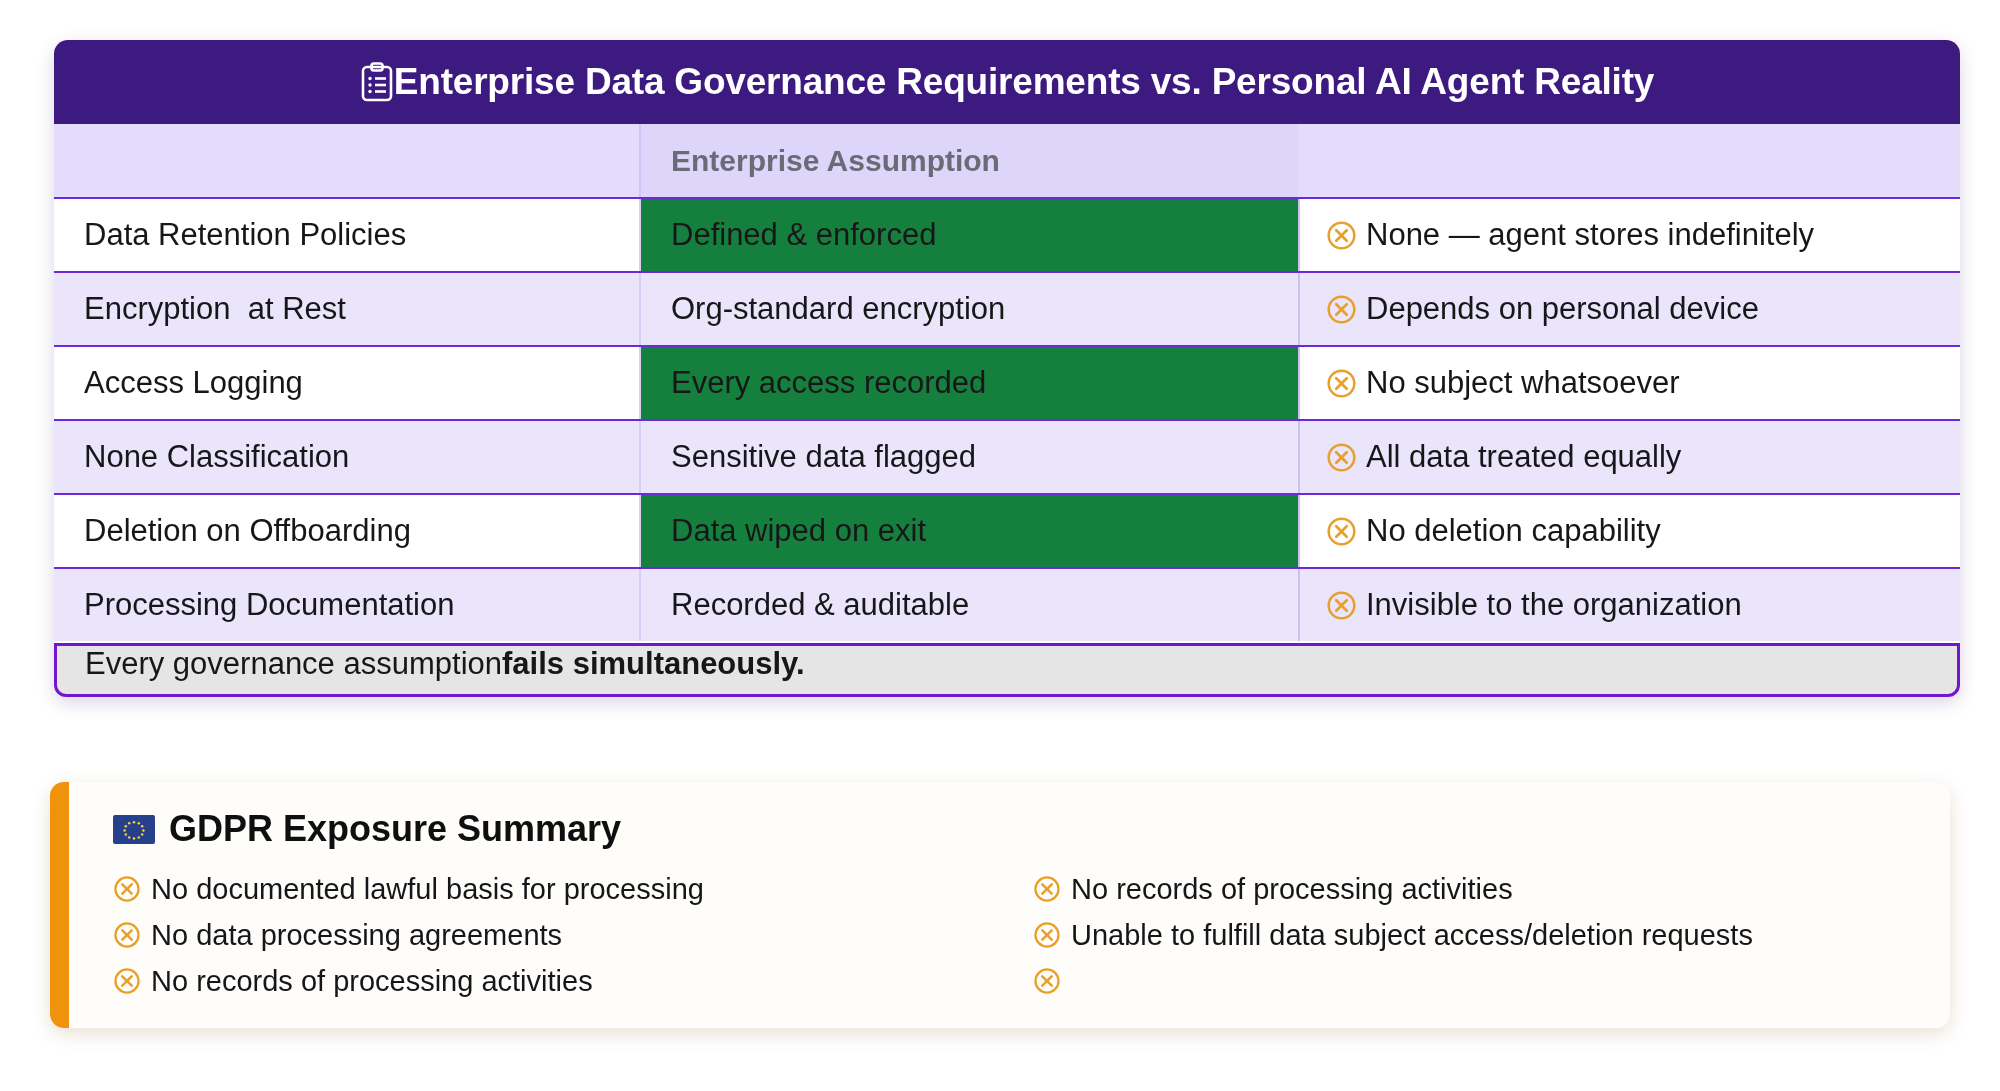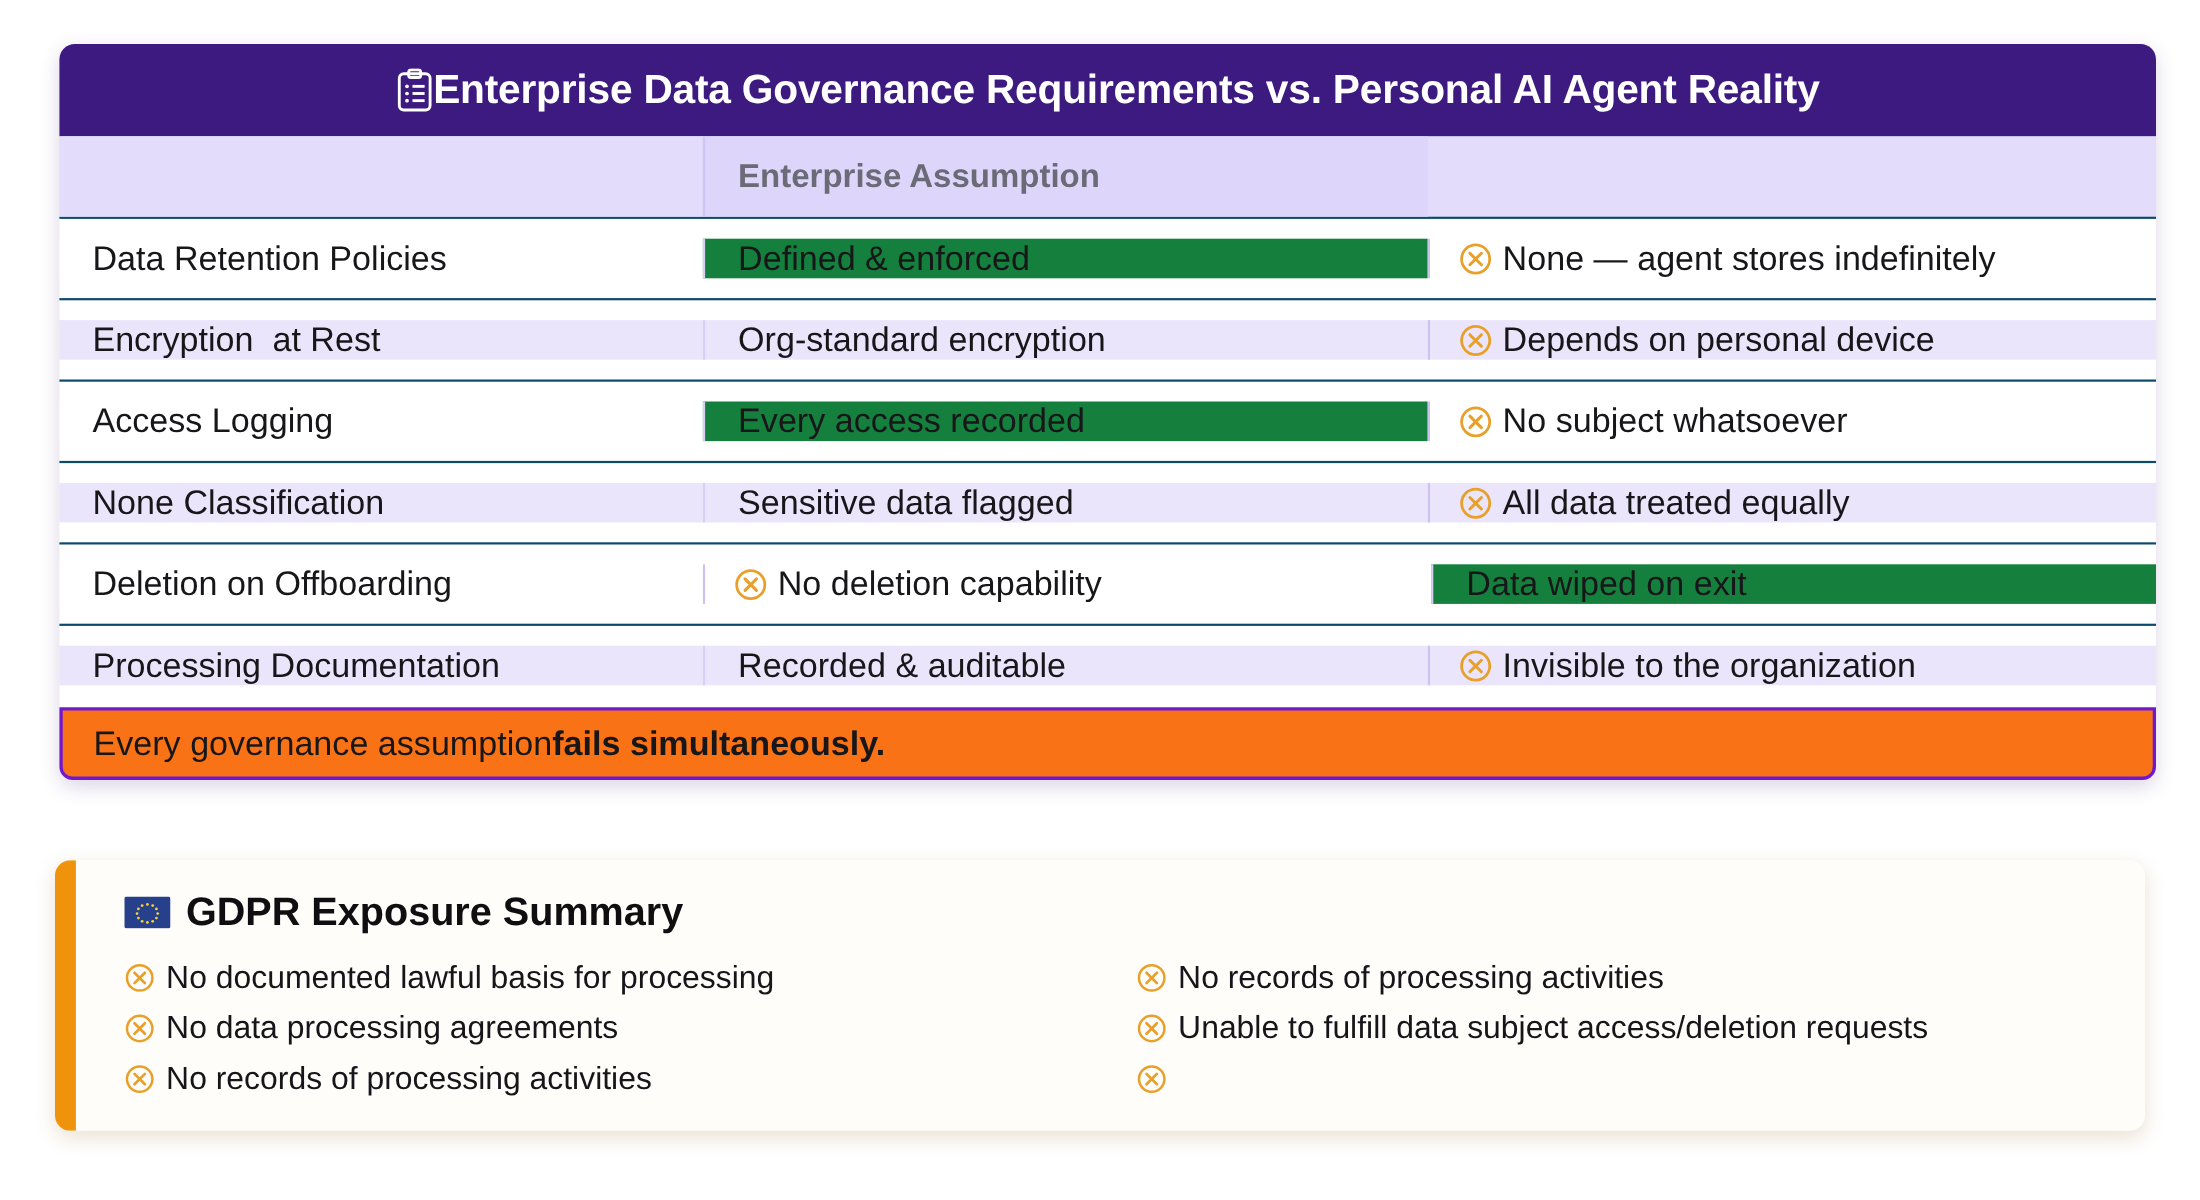--- a/index.html
+++ b/index.html
@@ -64,22 +64,21 @@
   .c2 { width: 659px; flex: none; padding-left: 30px; }
   .c3 { flex: 1 1 auto; padding-left: 26px; }
 
   .tbl-colhead .c1 { background: #e3dcfb; }
   .tbl-colhead .c2 { background: #ded5fa; color: #6b6b78; border-left: 2px solid #cfc4f3;}
   .tbl-colhead .c3 { background: #ece7fd; color: #7c15d8; border-left: 2px solid #cfc4f3;}
 
   .tbl-row {
     display: flex;
     height: 74px;
-    border-top: 2px solid #0c4a6e;
-    align-items: center;
+    border-top: 2px solid #6d28d9;
   }
   .tbl-row .cell {
     display: flex;
     align-items: center;
     font-size: 31px;
     color: #17171a;
     white-space: pre;
   }
   .tbl-row.odd  .c1 { background: #ffffff; }
   .tbl-row.odd  .c2 { background: #15803d; border-left: 2px solid #d8cff5; }
@@ -91,24 +90,24 @@
   .xmark {
     width: 31px; height: 31px; flex: none;
     margin-right: 9px;
     display: block;
   }
   .c3-inner { display: flex; align-items: center; }
 
   .tbl-footer {
     border: 3px solid #7118cf;
     border-radius: 0 0 12px 12px;
-    background: #f97316;
-    height: 66px;
-    display: flex;
-    align-items: center;
+    background: #e5e5e5;
+    height: 54px;
+    display: flex;
+    align-items: flex-start;
     padding-left: 28px;
     font-size: 31px;
     color: #17171a;
     margin-top: 2px;
   }
   .tbl-footer b { font-weight: bold; }
 
   
   .gdpr-card {
     position: absolute;
@@ -213,26 +212,26 @@
           <div class="cell c1">None Classification</div>
           <div class="cell c2">Sensitive data flagged</div>
           <div class="cell c3"><span class="c3-inner"><svg class="xmark" viewBox="0 0 32 32">
                 <circle cx="16" cy="16" r="13.2" fill="none" stroke="#e8a02a" stroke-width="2.6"></circle>
                 <line x1="10.6" y1="10.6" x2="21.4" y2="21.4" stroke="#e8a02a" stroke-width="2.8" stroke-linecap="round"></line>
                 <line x1="21.4" y1="10.6" x2="10.6" y2="21.4" stroke="#e8a02a" stroke-width="2.8" stroke-linecap="round"></line>
               </svg><span>All data treated equally</span></span></div>
         </div>
         <div class="tbl-row odd">
           <div class="cell c1">Deletion on Offboarding</div>
+          <div class="cell c2">Data wiped on exit</div>
           <div class="cell c3"><span class="c3-inner"><svg class="xmark" viewBox="0 0 32 32">
                 <circle cx="16" cy="16" r="13.2" fill="none" stroke="#e8a02a" stroke-width="2.6"></circle>
                 <line x1="10.6" y1="10.6" x2="21.4" y2="21.4" stroke="#e8a02a" stroke-width="2.8" stroke-linecap="round"></line>
                 <line x1="21.4" y1="10.6" x2="10.6" y2="21.4" stroke="#e8a02a" stroke-width="2.8" stroke-linecap="round"></line>
               </svg><span>No deletion capability</span></span></div>
-          <div class="cell c2">Data wiped on exit</div>
         </div>
         <div class="tbl-row even">
           <div class="cell c1">Processing Documentation</div>
           <div class="cell c2">Recorded &amp; auditable</div>
           <div class="cell c3"><span class="c3-inner"><svg class="xmark" viewBox="0 0 32 32">
                 <circle cx="16" cy="16" r="13.2" fill="none" stroke="#e8a02a" stroke-width="2.6"></circle>
                 <line x1="10.6" y1="10.6" x2="21.4" y2="21.4" stroke="#e8a02a" stroke-width="2.8" stroke-linecap="round"></line>
                 <line x1="21.4" y1="10.6" x2="10.6" y2="21.4" stroke="#e8a02a" stroke-width="2.8" stroke-linecap="round"></line>
               </svg><span>Invisible to the organization</span></span></div>
         </div>

